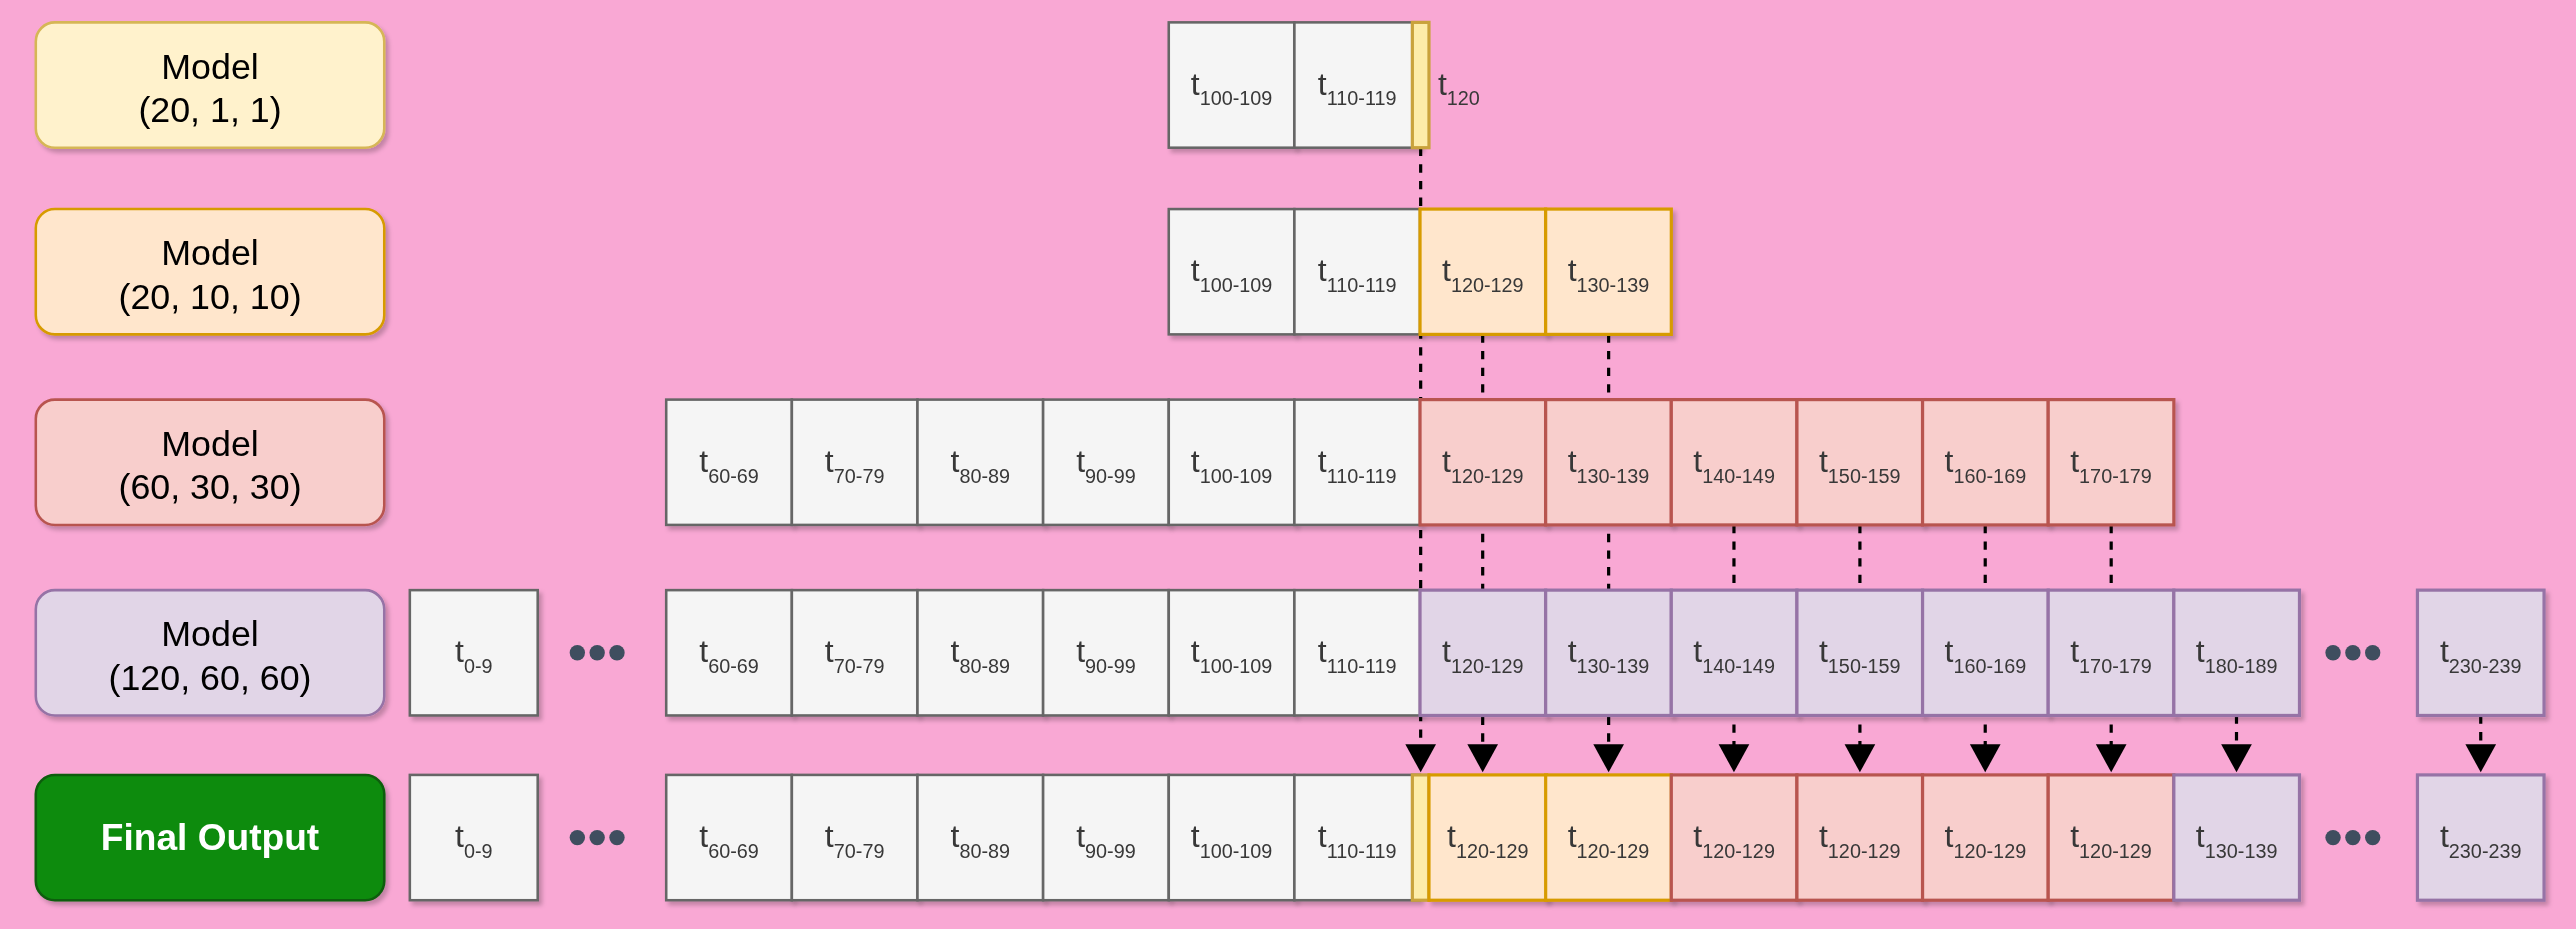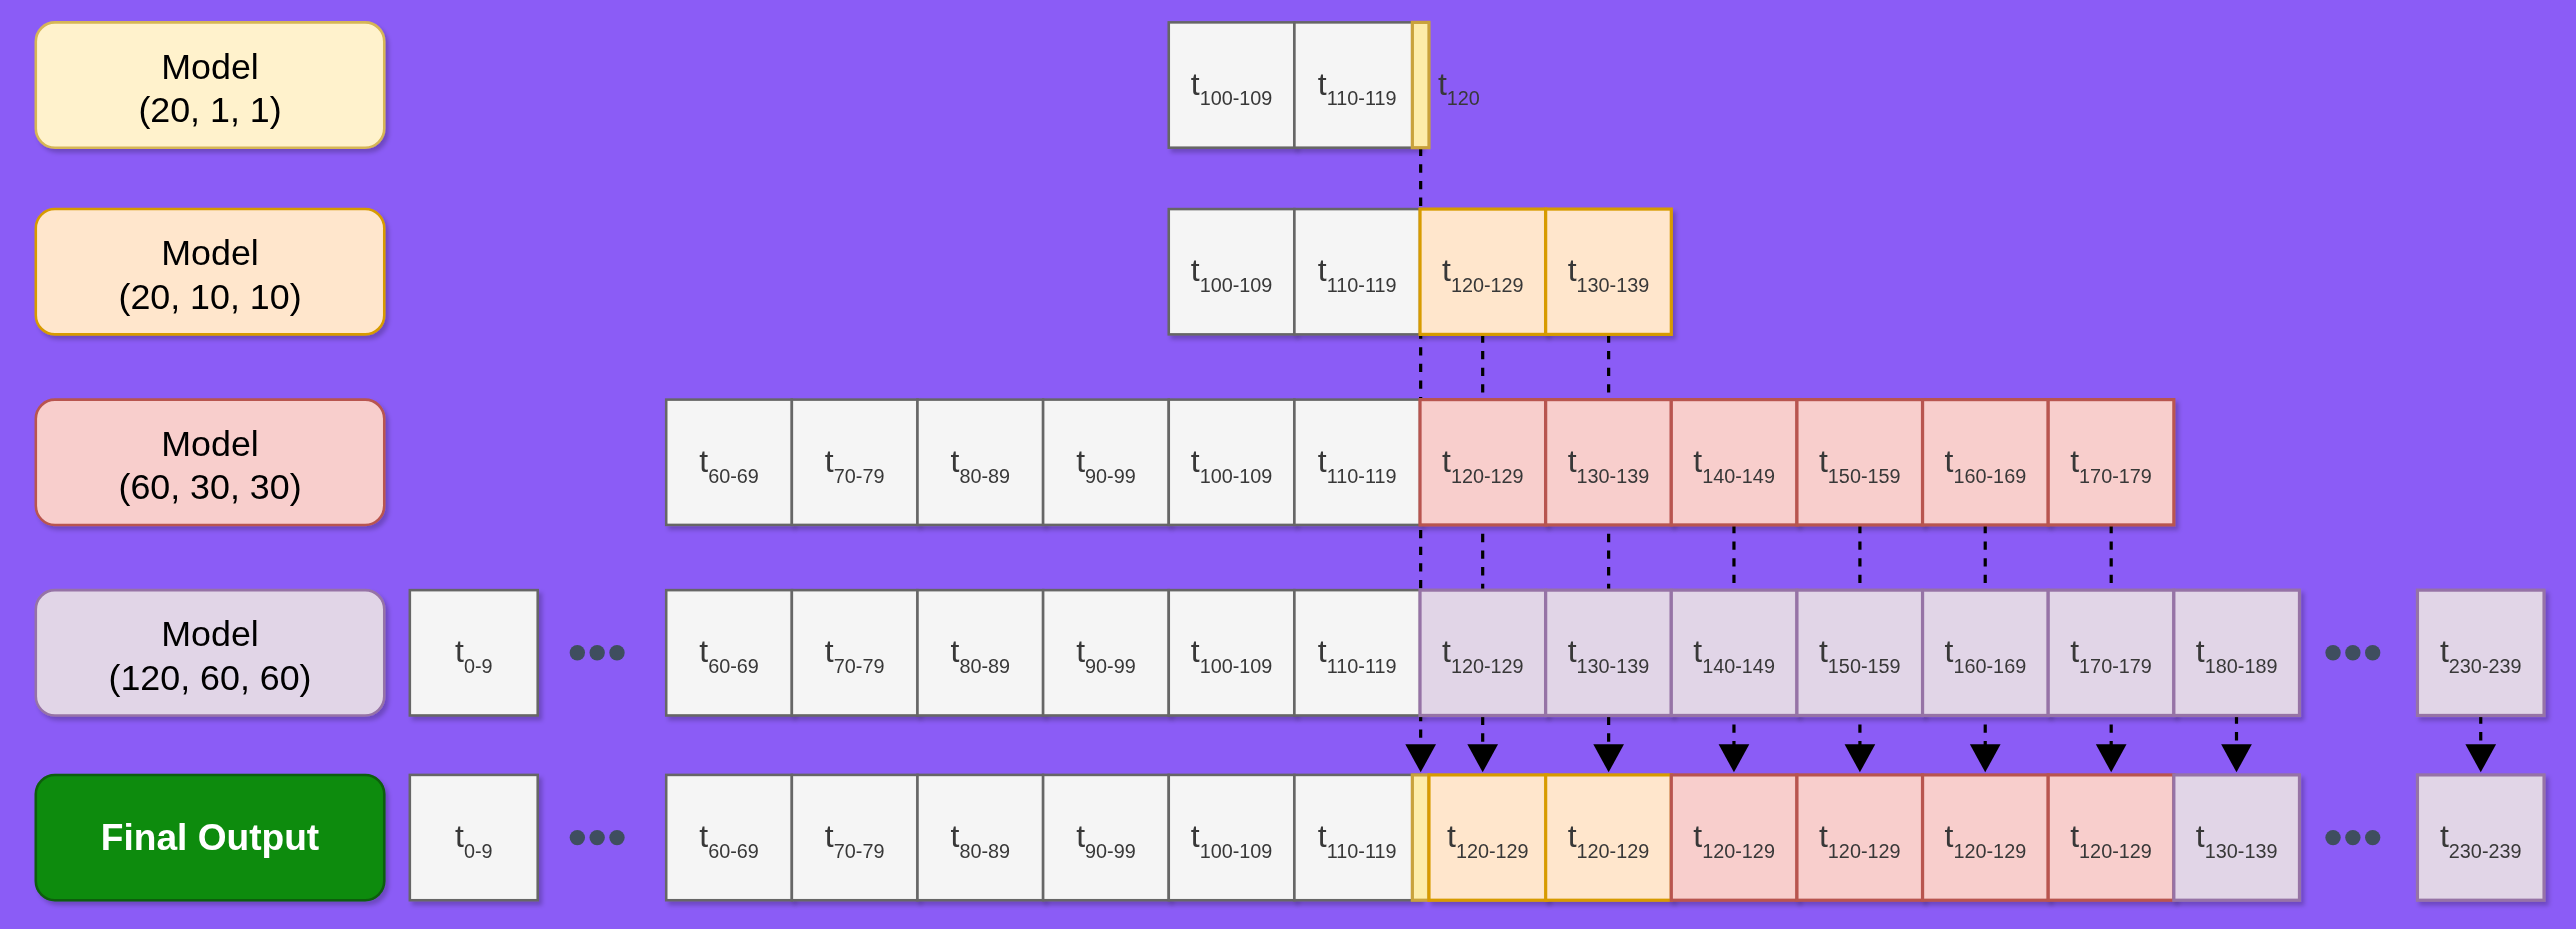--- a/index.html
+++ b/index.html
@@ -1,20 +1,20 @@
 <!DOCTYPE html>
 <html style="font-size:10.2px"><head>
 <meta charset="utf-8">
 <style>
   html, body { margin: 0; padding: 0; background: #ffffff; }
   .stage {
     position: relative;
     width: 2576px;
     height: 929px;
-    background: #8b5cf6;
+    background: #f9a8d4;
     overflow: hidden;
   }
   svg { display: block; }
   svg text {
     font-family: "Liberation Sans", "DejaVu Sans", sans-serif;
   }
 </style>
 </head>
 <body>
 

